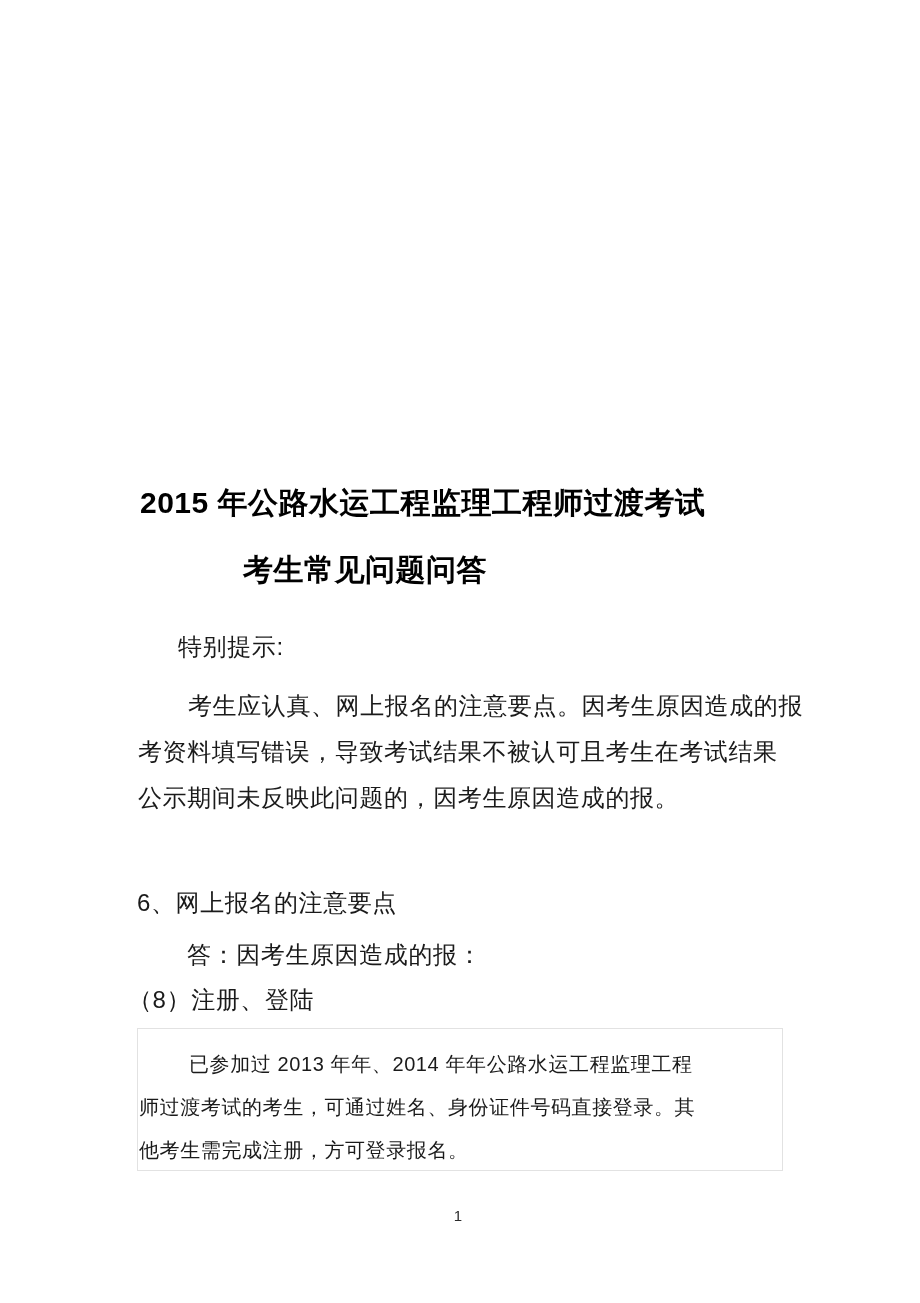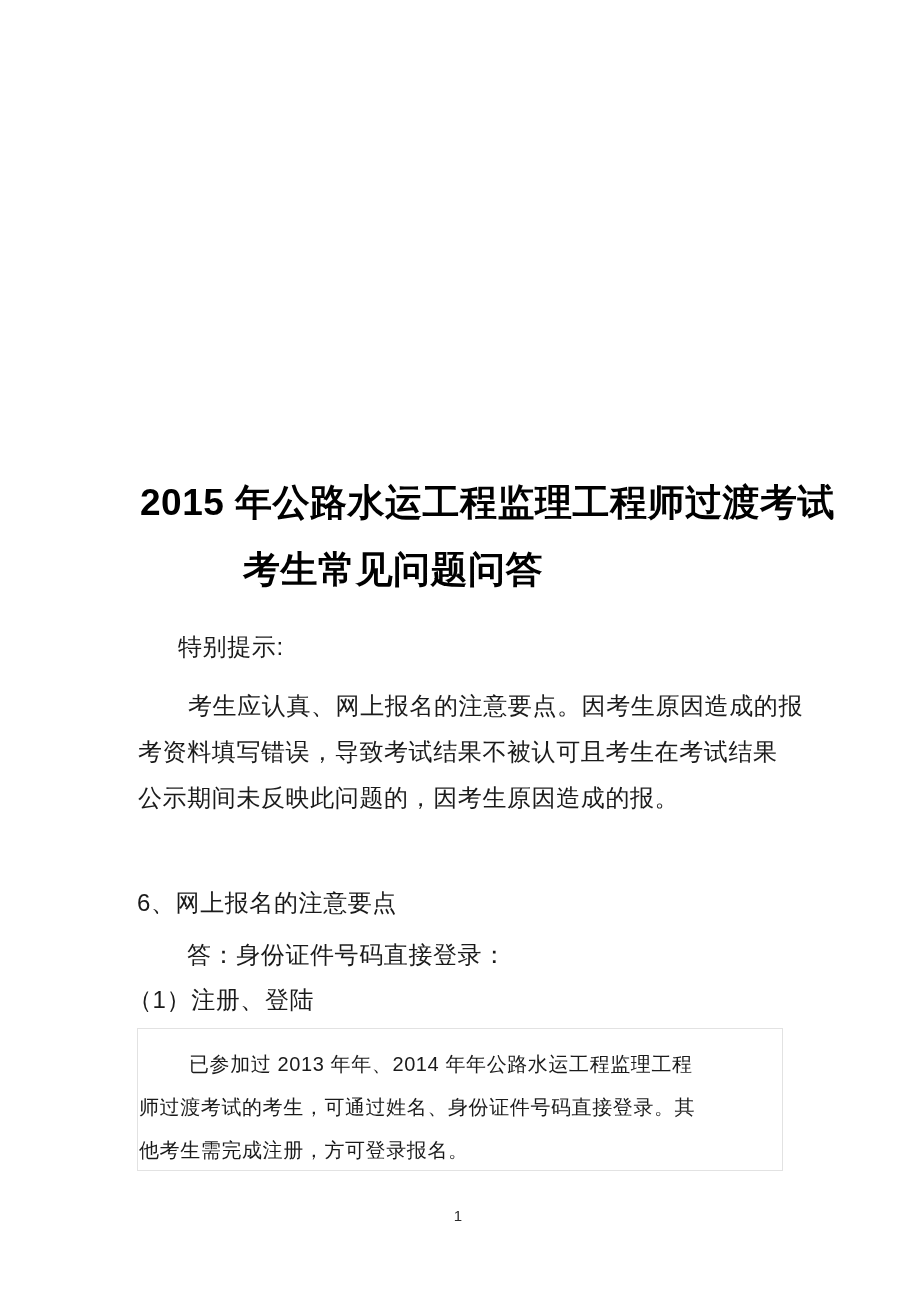--- a/index.html
+++ b/index.html
@@ -12,21 +12,21 @@
     background: #ffffff;
     position: relative;
     overflow: hidden;
     
     font-family: "Liberation Sans", serif;
     color: #1a1a1a;
   }
   .abs { position: absolute; white-space: nowrap; }
 
   .doc-title {
-    font-size: 37px;
+    font-size: 30px;
     font-weight: bold;
     color: #000000;
     letter-spacing: 0.5px;
     line-height: 36px;
   }
   .title-line-1 { left: 140px; top: 485px; }
   .title-line-2 { left: 243px; top: 552px; }
 
   .body-text {
     font-size: 24px;
@@ -93,23 +93,23 @@
 <div class="abs body-text notice-label">特别提示:</div>
 
 <div class="abs body-text notice-para">
   <div class="line indent">考生应认真、网上报名的注意要点。因考生原因造成的报</div>
   <div class="line">考资料填写错误，导致考试结果不被认可且考生在考试结果</div>
   <div class="line">公示期间未反映此问题的，因考生原因造成的报。</div>
 </div>
 
 <div class="abs body-text q1-heading">6、网上报名的注意要点</div>
 
-<div class="abs body-text q1-answer">答：身份证件号码直接登录：</div>
+<div class="abs body-text q1-answer">答：因考生原因造成的报：</div>
 
-<div class="abs body-text q1-item">（1）注册、登陆</div>
+<div class="abs body-text q1-item">（8）注册、登陆</div>
 
 <div class="highlight-box">
   <div class="inner">
     <div class="line indent">已参加过 2013 年年、2014 年年公路水运工程监理工程</div>
     <div class="line">师过渡考试的考生，可通过姓名、身份证件号码直接登录。其</div>
     <div class="line">他考生需完成注册，方可登录报名。</div>
   </div>
 </div>
 
 <div class="abs page-number">1</div>

